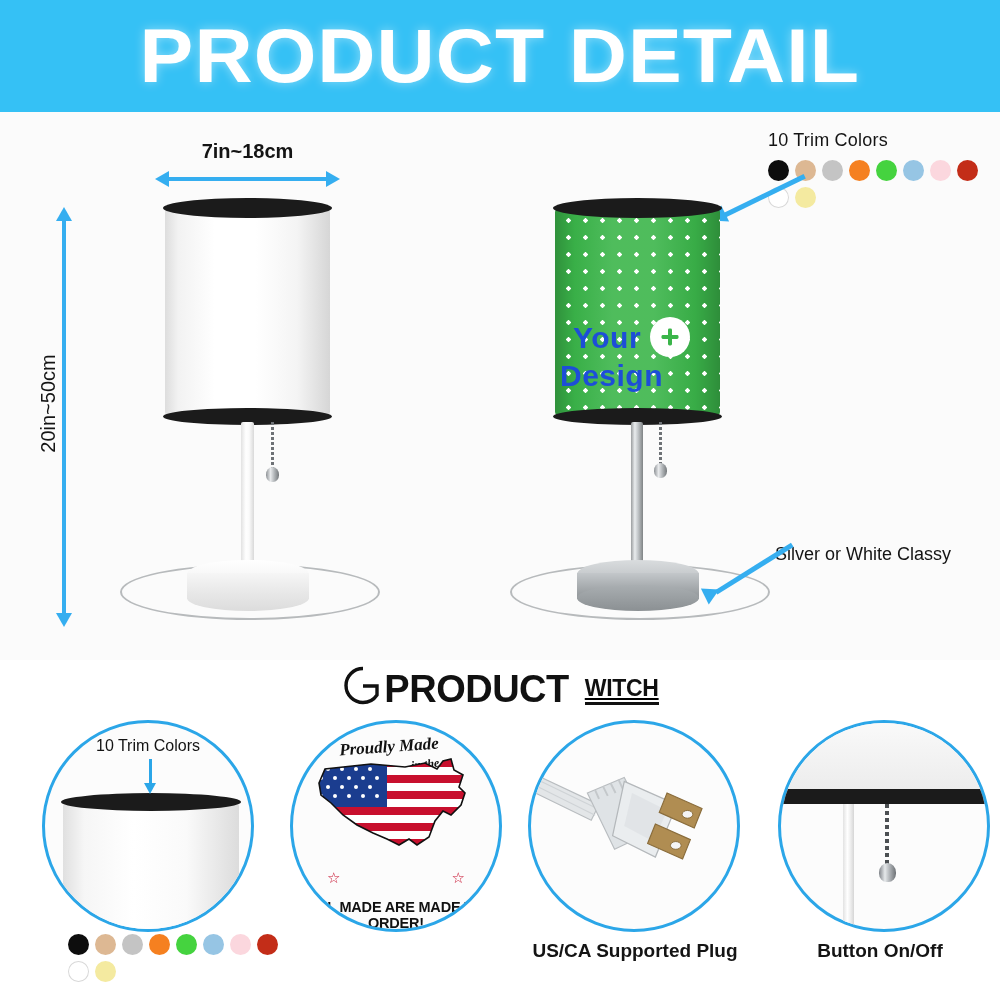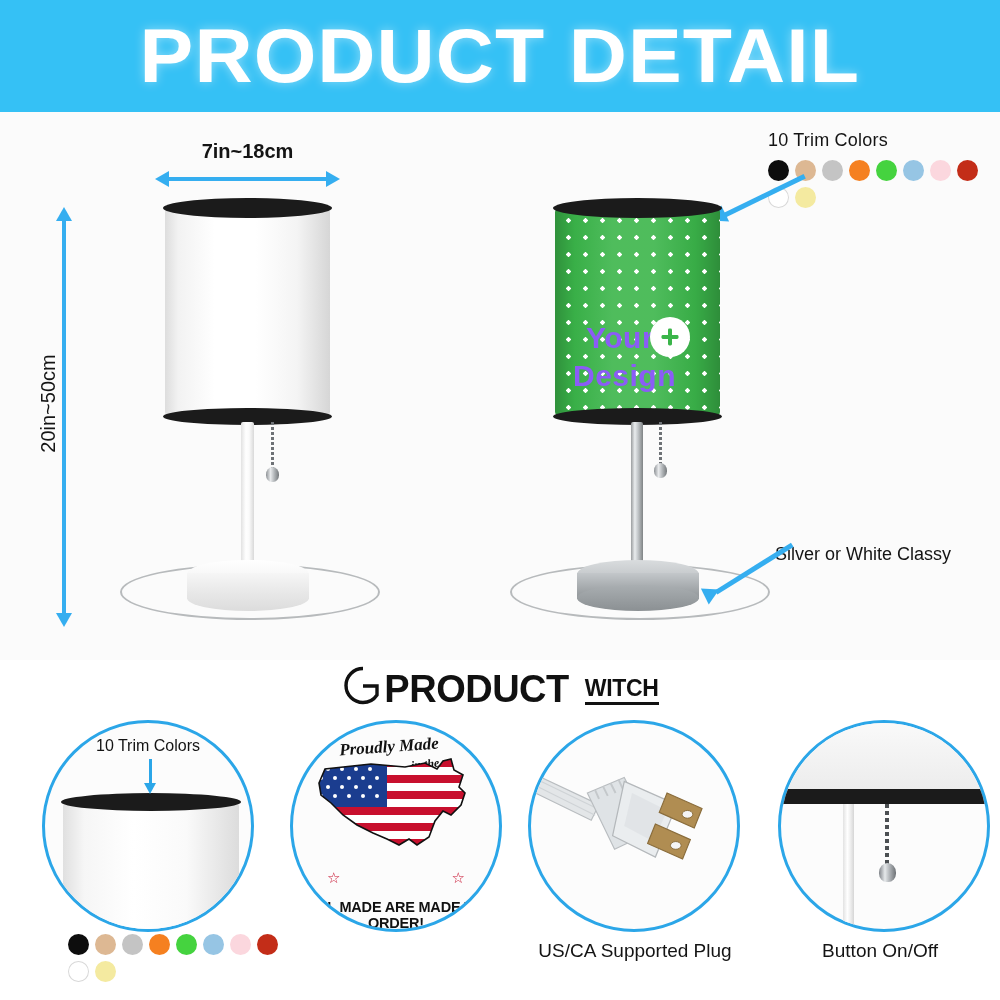--- a/index.html
+++ b/index.html
@@ -149,22 +149,22 @@
     background-position: 5px 6px;
   }
   .trim-top, .trim-bottom {
     position: absolute;
     background: #1b1b1b;
     border-radius: 50%;
   }
 
   .shade-text {
     position: absolute;
-    left: 17px; width: 100%;
-    color: #8b5cf6;
+    left: 4px; width: 100%;
+    color: #1d4ed8;
     font-weight: bold;
     line-height: 1.0;
     text-align: center;
     letter-spacing: .5px;
   }
   .plus-badge {
     position: absolute;
     border-radius: 50%;
     background: #ffffff;
     display: flex; align-items: center; justify-content: center;
@@ -234,21 +234,21 @@
     width: 1000px; height: 52px;
     display: flex; align-items: center; justify-content: center;
     background: #ffffff;
   }
   #logo-inner { display: flex; align-items: flex-end; }
   #logo-c { display: block; }
   #logo-custom {
     font-size: 38px; font-weight: bold; color: #111111;
     letter-spacing: -0.5px; line-height: .95; margin-left: -3px;
   }
-  #logo-witch-wrap { margin-left: 16px; padding-bottom: 2px; }
+  #logo-witch-wrap { margin-left: 16px; padding-bottom: 2px; text-decoration: underline; }
   #logo-witch {
     font-size: 23px; font-weight: bold; color: #111111;
     letter-spacing: -0.3px; line-height: 1;
   }
   #logo-witch-rule { height: 3px; background: #111111; margin-top: 2px; }
 
   
   #bottom-row {
     position: absolute;
     left: 0; top: 712px;
@@ -263,20 +263,21 @@
     background: #fcfcfc;
     overflow: hidden;
   }
   .panel-caption {
     position: absolute;
     width: 100%;
     text-align: center;
     font-size: 19px;
     color: #141414;
     white-space: nowrap;
+    font-weight: bold;
   }
 
   
   #p1-label {
     position: absolute; left: 0; top: 14px; width: 100%;
     text-align: center; font-size: 16px; color: #141414; white-space: nowrap; z-index: 3;
   }
   #p1-arrow-line {
     position: absolute; left: 104px; top: 36px; width: 3px; height: 26px;
     background: #2ba6e8; z-index: 3;

